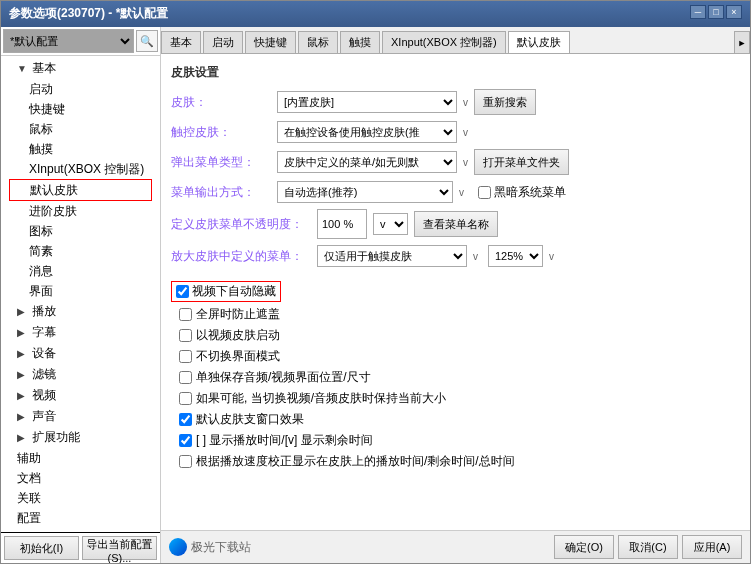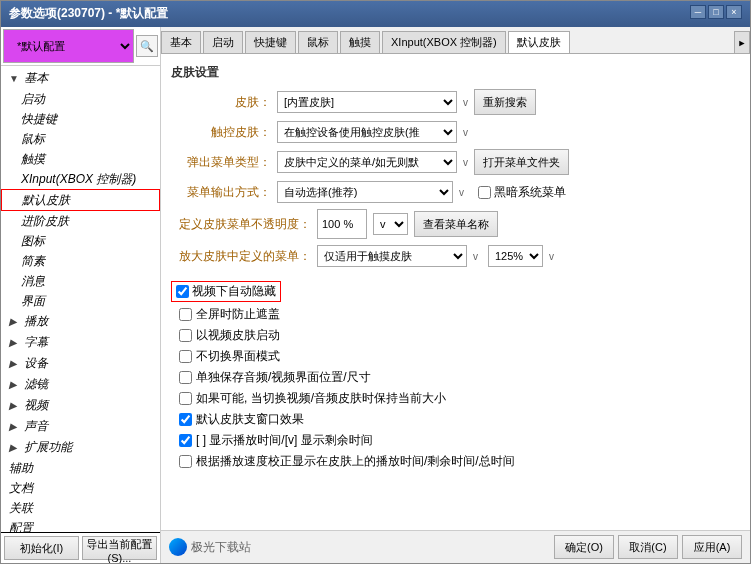--- a/index.html
+++ b/index.html
@@ -38,35 +38,35 @@
     }
     .left-top {
       display: flex;
       align-items: center;
       padding: 2px;
       border-bottom: 1px solid #ccc;
       gap: 2px;
     }
     .left-dropdown {
       flex: 1;
-      height: 34px;
-      border: 1px solid #aaa;
-      background: #d946ef;
-      font-size: 11px;
-      padding: 1px 9px;
+      height: 24px;
+      border: 1px solid #aaa;
+      background: #a3a3a3;
+      font-size: 11px;
+      padding: 1px 2px;
     }
     .search-btn {
       width: 22px; height: 22px;
       border: 1px solid #aaa;
       background: #f5f5f5;
       display: flex; align-items: center; justify-content: center;
       cursor: pointer;
       font-size: 11px;
     }
-    .tree { flex: 1; overflow-y: auto; padding: 2px 0; font-style: italic; }
+    .tree { flex: 1; overflow-y: auto; padding: 2px 8px; }
     .tree-item {
       padding: 1px 4px 1px 8px;
       cursor: pointer;
       white-space: nowrap;
       line-height: 18px;
     }
     .tree-item.highlighted { background: white; border: 1px solid red; }
     .tree-root { font-weight: normal; }
     .tree-indent1 { padding-left: 20px; }
     .expand-icon { display: inline-block; width: 12px; font-size: 10px; color: #444; }
@@ -141,24 +141,24 @@
       color: #333;
     }
 
     .form-row {
       display: flex;
       align-items: center;
       margin-bottom: 6px;
       gap: 6px;
     }
     .form-label {
-      text-align: right;
+      text-align: left;
       width: 100px;
       flex-shrink: 0;
-      color: #a16207;
+      color: #8b5cf6;
     }
     .form-select {
       height: 22px;
       border: 1px solid #aaa;
       background: white;
       font-size: 11px;
       padding: 1px 2px;
     }
     .form-btn {
       height: 26px;

